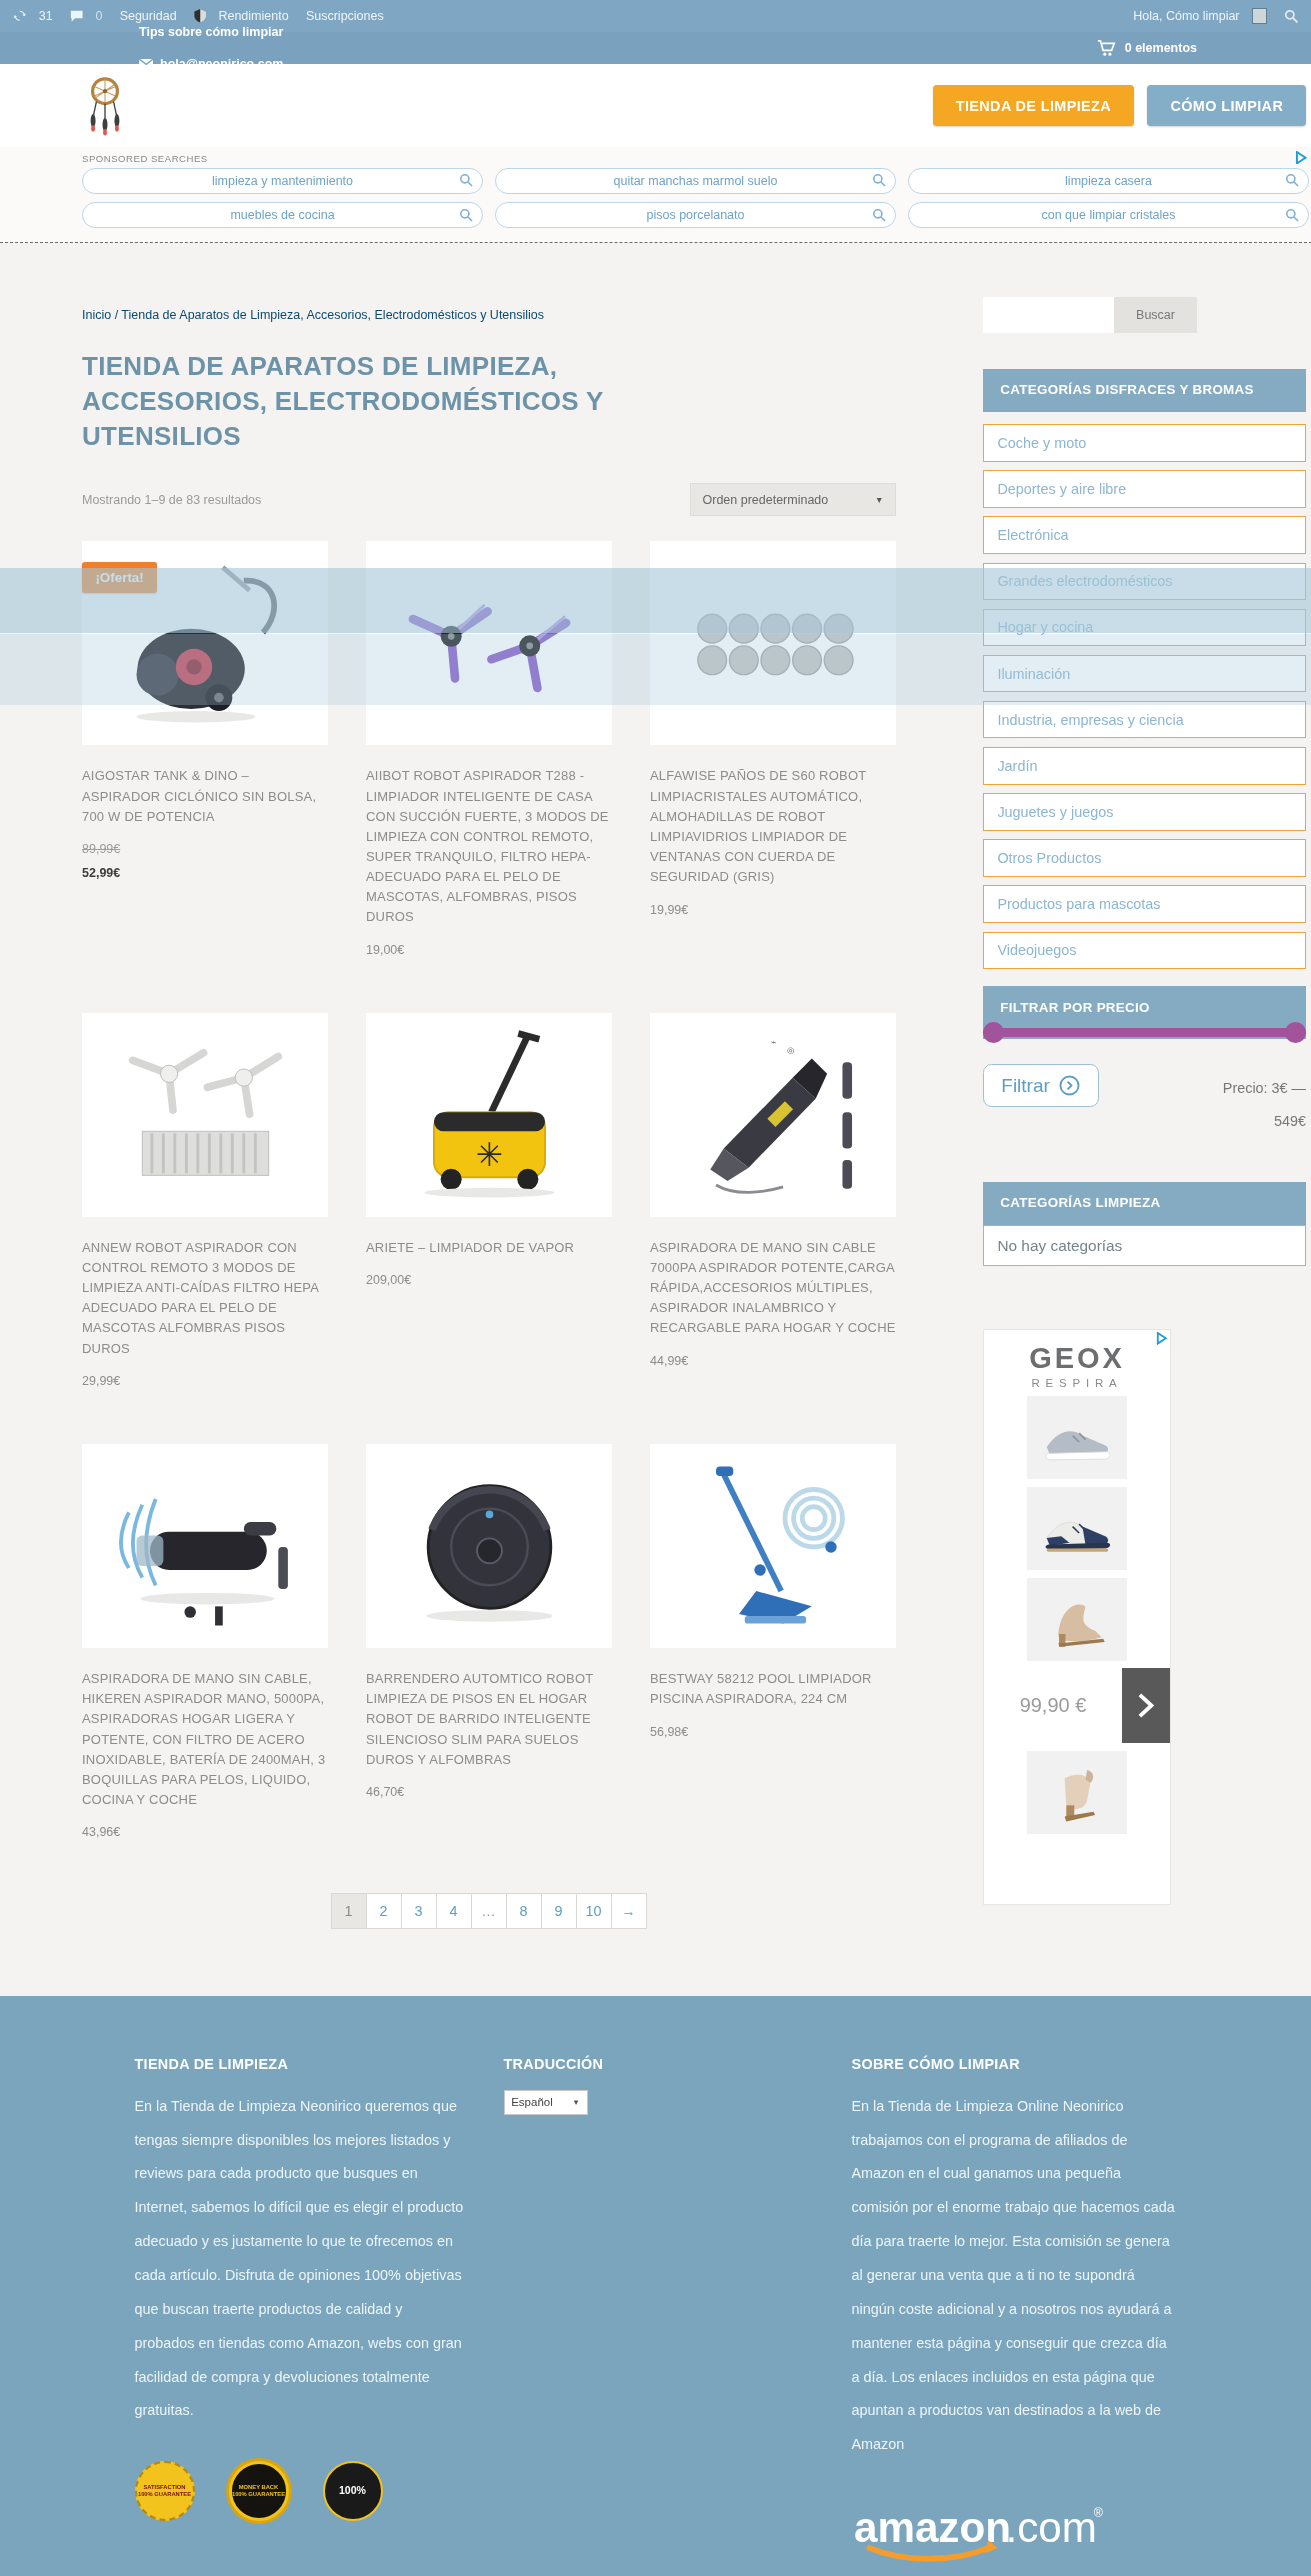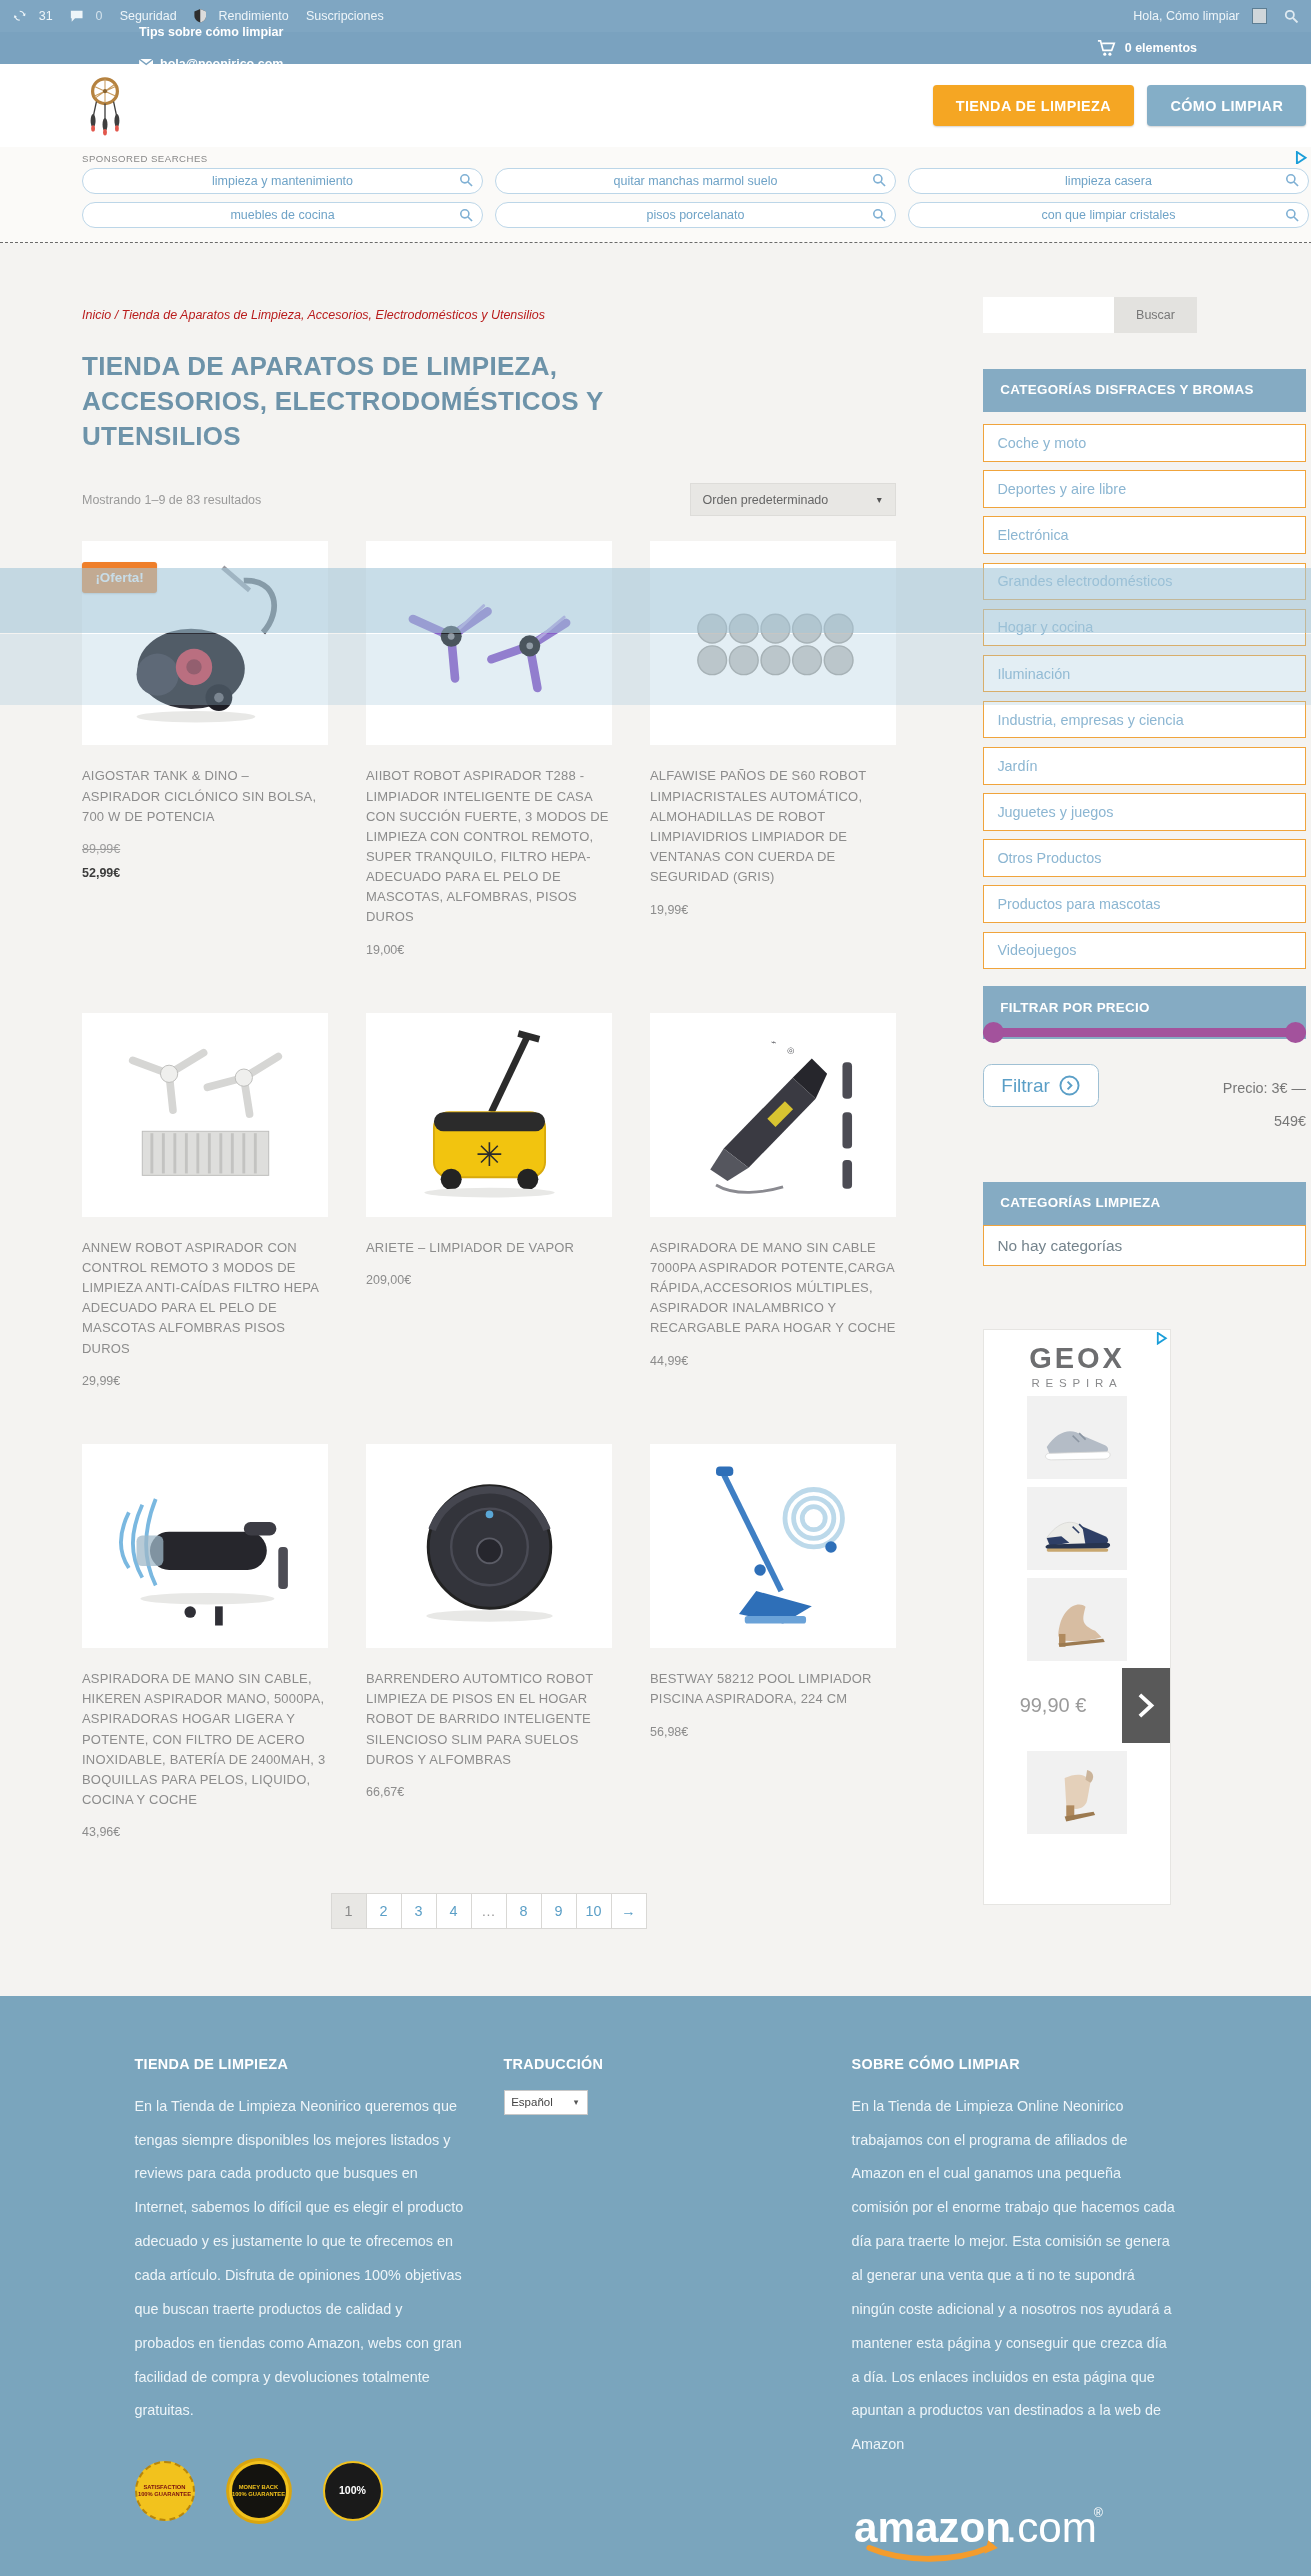--- a/index.html
+++ b/index.html
@@ -43,21 +43,21 @@
     color:#6fa3c7; font-size:12.5px; cursor:pointer; }
   .pill .mag { position:absolute; right:8.6px; top:4.8px; }
   .adchoices { position:absolute; right:3.8px; top:3.8px; }
 
   
   .content { padding:54px 0 67px; }
   .container { width:1224px; margin-left:82px; display:flex; justify-content:space-between; }
   .maincol { width:814px; }
   .sidecol { width:323px; }
 
-  .breadcrumb { font-size:12.5px; color:#b91c1c; margin-top:11.5px;font-style:italic; }
+  .breadcrumb { font-size:12.5px; color:#0c4a6e; margin-top:11.5px; }
   .pagetitle { font-size:26px; line-height:1.35; color:#6d93a9; font-weight:700;
     letter-spacing:0.3px; margin-top:27px; width:595px; }
   .resultsrow { display:flex; justify-content:space-between; align-items:center; margin-top:29px; }
   .results { font-size:12.5px; color:#9a9a9a; }
   .orderselect { width:206px; height:33px; background:#e8e7e4; border:1px solid #dddcd9;
     font-size:12.5px; color:#666; display:flex; align-items:center; justify-content:space-between;
     padding:0 11.5px; cursor:pointer; }
 
   
   .grid { margin-top:25px; display:grid; grid-template-columns:repeat(3,246px); column-gap:38px; row-gap:56px; }
@@ -466,21 +466,21 @@
               <svg width="211" height="182" viewBox="0 0 220 190">
                 <circle cx="110" cy="96" r="64" fill="#33343b" stroke="#222" stroke-width="3"></circle>
                 <path d="M50 78 A64 64 0 0 1 170 78" fill="none" stroke="#45464f" stroke-width="8"></path>
                 <circle cx="110" cy="96" r="40" fill="none" stroke="#4a4b55" stroke-width="2.5"></circle>
                 <circle cx="110" cy="100" r="13" fill="#26262d" stroke="#5b5c66" stroke-width="2"></circle>
                 <circle cx="110" cy="62" r="4" fill="#5aa7d6"></circle>
                 <ellipse cx="110" cy="168" rx="66" ry="6" fill="#e8e8e6"></ellipse>
               </svg>
             </div>
             <div class="ptitle">BARRENDERO AUTOMTICO ROBOT LIMPIEZA DE PISOS EN EL HOGAR ROBOT DE BARRIDO INTELIGENTE SILENCIOSO SLIM PARA SUELOS DUROS Y ALFOMBRAS</div>
-            <div class="pricewrap"><span class="price">66,67€</span></div>
+            <div class="pricewrap"><span class="price">46,70€</span></div>
           </div>
 
           <div class="card">
             <div class="imgbox">
               <svg width="211" height="182" viewBox="0 0 220 190">
                 <g stroke="#bcd9ea" stroke-width="5" fill="none">
                   <circle cx="152" cy="66" r="30"></circle>
                     <circle cx="152" cy="66" r="21"></circle>
                     <circle cx="152" cy="66" r="12"></circle>
                 </g>

